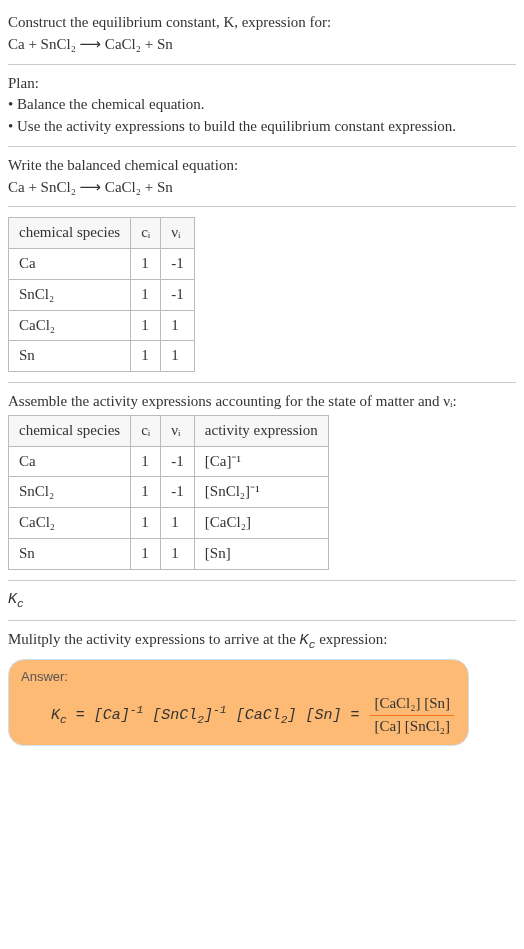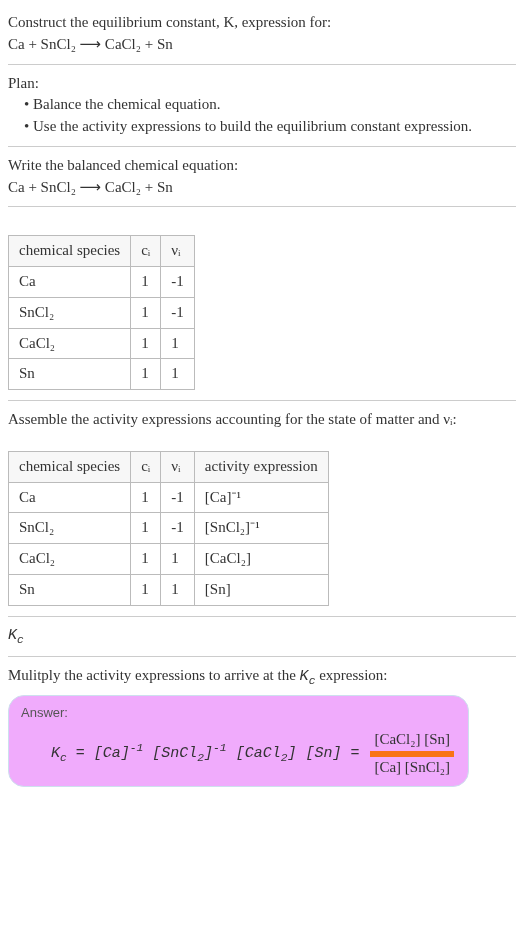--- a/index.html
+++ b/index.html
@@ -15,51 +15,51 @@
   .section {
     border-bottom: 1px solid #ccc;
     padding: 8px 0;
   }
   .section:last-of-type { border-bottom: none; }
   .math { font-style: italic; font-family: Liberation Mono, monospace; }
   sub { font-size: 0.75em; vertical-align: sub; }
   sup { font-size: 0.75em; vertical-align: super; }
   table {
     border-collapse: collapse;
-    margin: 20px 0 2px 0;
+    margin: 2px 0 2px 0;
   }
   th, td {
     border: 1px solid #bbb;
     padding: 4px 10px;
     text-align: left;
     font-weight: normal;
   }
   th { background: #f7f7f7; }
   .answer-box {
-    background: #f0abfc;
+    background: #fdba74;
     border: 1px solid #cde0ee;
     border-radius: 16px;
     padding: 8px 12px;
     margin-top: 6px;
     width: fit-content;
   }
   .answer-label {
     font-family: Arial, Helvetica, sans-serif;
     font-size: 13px;
     color: #555;
     margin-bottom: 6px;
   }
-  .plan-item { margin-left: 16px; }
+  .plan-item { margin-left: 0; }
   .frac {
     display: inline-block;
     vertical-align: middle;
     text-align: center;
     margin: 0 2px;
   }
-  .frac .num { display:block; border-bottom:6px solid #f97316; padding:0 4px; }
+  .frac .num { display:block; border-bottom:1px solid #f97316; padding:0 4px; }
   .frac .den { display:block; padding:0 4px;font-family:Liberation Serif, serif; }
   .eq-indent { padding-left: 30px; }
 </style>
 </head>
 <body>
 
 <div class="section">
   <div>
     <span>Construct the equilibrium constant, K, expression for:</span>
   </div>

